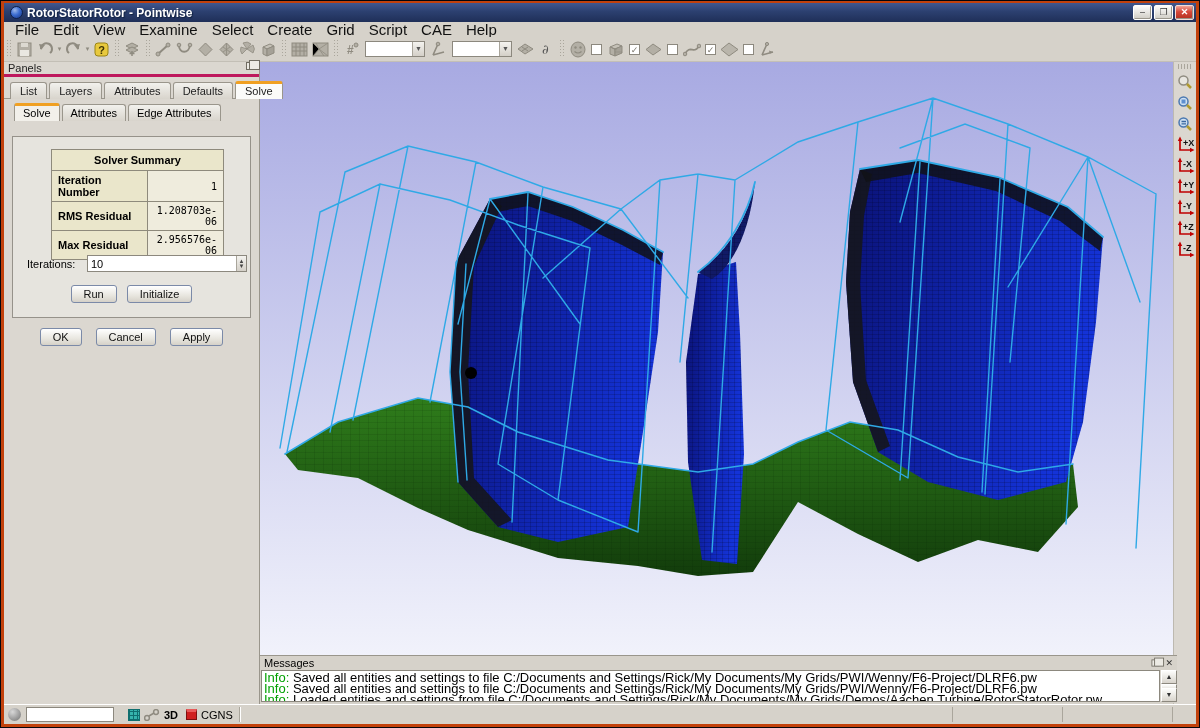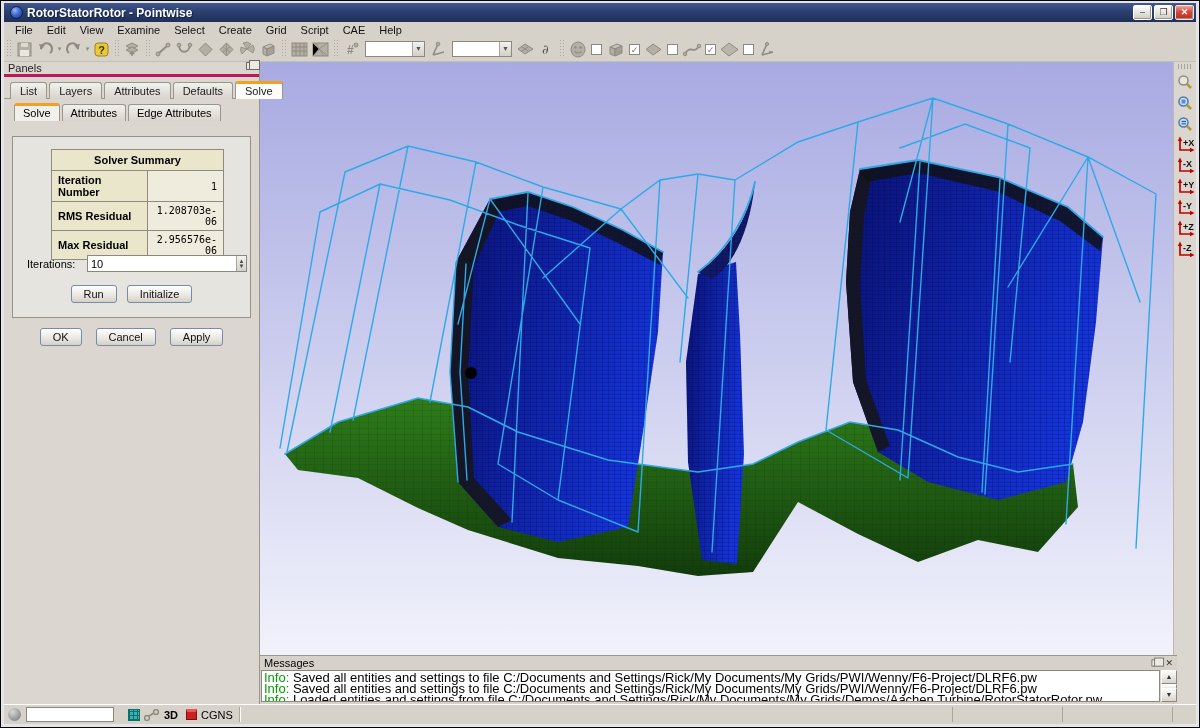--- a/index.html
+++ b/index.html
@@ -1,18 +1,18 @@
 <!DOCTYPE html>
 <html><head>
 <meta charset="utf-8">
 <style>
   * { margin:0; padding:0; box-sizing:border-box; user-select:none; }
   html,body { width:1200px; height:728px; background:#000; overflow:hidden;
               font-family:"Liberation Sans", sans-serif; }
-  #window { position:absolute; inset:0; background:#e5e5e5; border:1px solid #04060d; }
+  #window { position:absolute; inset:0; background:#c2410c; border:1px solid #04060d; }
 
   
   .titlebar { position:absolute; left:3px; right:3px; top:2px; height:19px;
     background:linear-gradient(180deg,#40578f 0%,#2c4070 45%,#1f2f58 100%);
     display:flex; align-items:center; padding:0 2px; }
   .app-icon { width:13px; height:13px; border-radius:50%;
     background:radial-gradient(circle at 35% 30%, #9ab6e8 0%, #3a6bd0 45%, #16337e 100%);
     margin:0 4px; border:1px solid #0d1f4a; }
   .title-text { color:#fff; font-size:12px; font-weight:bold; flex:1;
     text-shadow:1px 1px 1px #10203f; }
@@ -20,21 +20,21 @@
     text-align:center; border:1px solid #fff; border-radius:2px; color:#333;
     background:linear-gradient(180deg,#fdfdfd,#cfccc4); box-shadow:inset -1px -1px 0 #9a968c; }
   .winbtn.close { background:linear-gradient(180deg,#f2a598,#d5483a 45%,#b43020);
     color:#fff; border-color:#f4ddd8; font-weight:bold; }
 
   
   .app { position:absolute; left:3px; right:3px; top:21px; bottom:3px; background:#d6d2ca; }
 
   
   .menubar { position:absolute; left:0; right:0; top:0; height:15px; display:flex;
-    align-items:center; font-size:11px; background:#d6d2ca; padding-left:4px; }
+    align-items:center; font-size:15px; background:#d6d2ca; padding-left:4px; }
   .menu-item { padding:1px 7px; color:#111; }
 
   
   .toolbar { position:absolute; left:0; right:0; top:15px; height:25px; background:#d6d2ca;
     display:flex; align-items:center; border-bottom:1px solid #c3bfb6; }
   .tgrip { width:6px; height:18px; margin:0 2px;
     background-image:repeating-linear-gradient(180deg,#aaa69c 0 1px,transparent 1px 3px),
                      repeating-linear-gradient(180deg,#aaa69c 0 1px,transparent 1px 3px);
     background-size:1px 100%,1px 100%; background-position:1px 0,4px 0; background-repeat:no-repeat; }
   .tbtn { width:21px; height:21px; display:flex; align-items:center; justify-content:center; }

